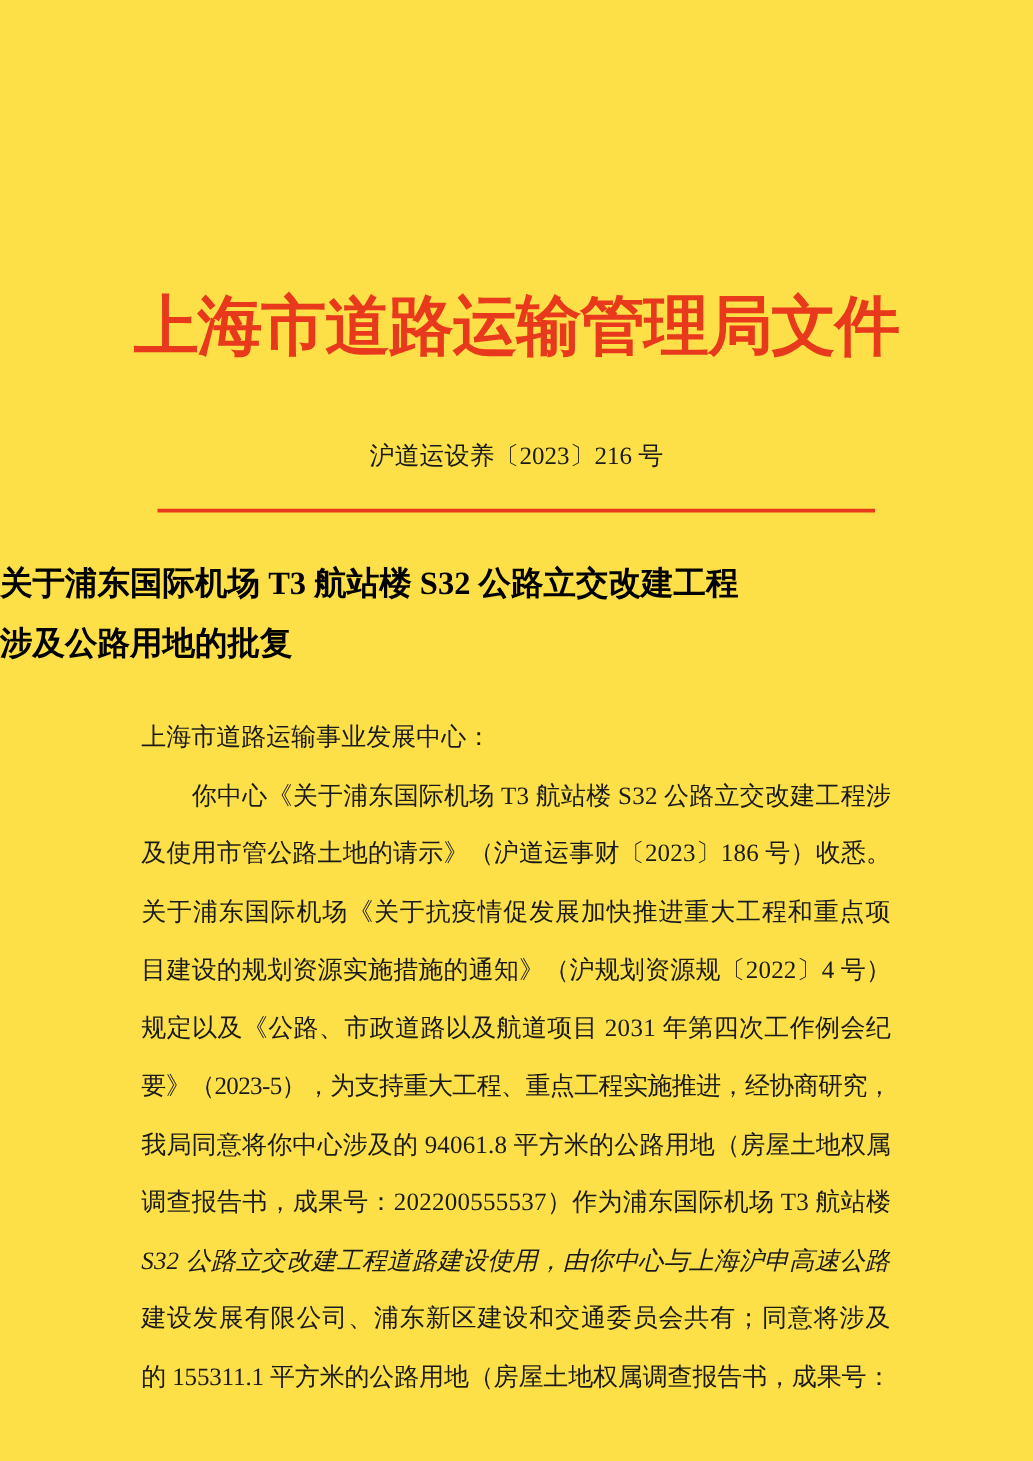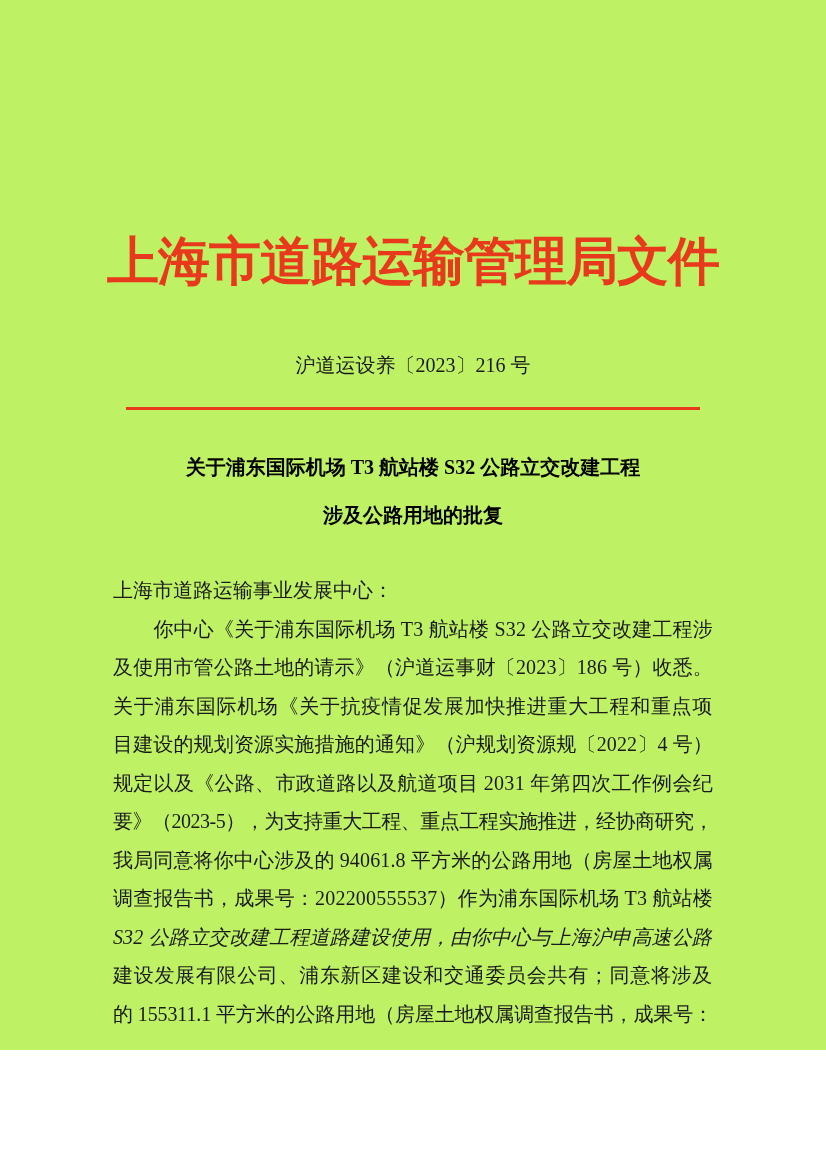--- a/index.html
+++ b/index.html
@@ -3,22 +3,22 @@
 <meta charset="utf-8">
 <style>
   html, body {
     margin: 0;
     padding: 0;
     background: #ffffff;
   }
   .page {
     position: relative;
     width: 826px;
-    height: 1050px;
-    background: #bef264;
+    height: 1169px;
+    background: #fde047;
     box-sizing: border-box;
     padding-top: 231px;
     overflow: hidden;
     font-family: "Liberation Serif", "DejaVu Serif", serif;
   }
   .red-header {
     text-align: center;
     font-size: 52px;
     line-height: 62px;
     font-weight: bold;
@@ -35,37 +35,37 @@
     white-space: nowrap;
   }
   .red-line {
     margin: 27px auto 0 auto;
     width: 574px;
     height: 3px;
     background: var(--accent-red, #e8391d);
   }
   .doc-title {
     margin-top: 33px;
-    text-align: center;
-    font-size: 20px;
+    font-size: 26px;
     line-height: 48px;
     font-weight: bold;
     color: #000000;
   }
   .doc-title div { white-space: nowrap; }
   .content {
     width: 600px;
     margin: 32px 113px 0 113px;
     font-size: 20px;
     color: #1a1a1a;
   }
   .line {
     line-height: 38.5px;
     white-space: nowrap;
     overflow: visible;
+    margin-top: 8px;
   }
   .footer {
     margin-top: 53px;
     padding-right: 129px;
     display: flex;
     justify-content: flex-end;
     align-items: center;
     font-size: 19px;
     line-height: 26px;
     color: #1a1a1a;

